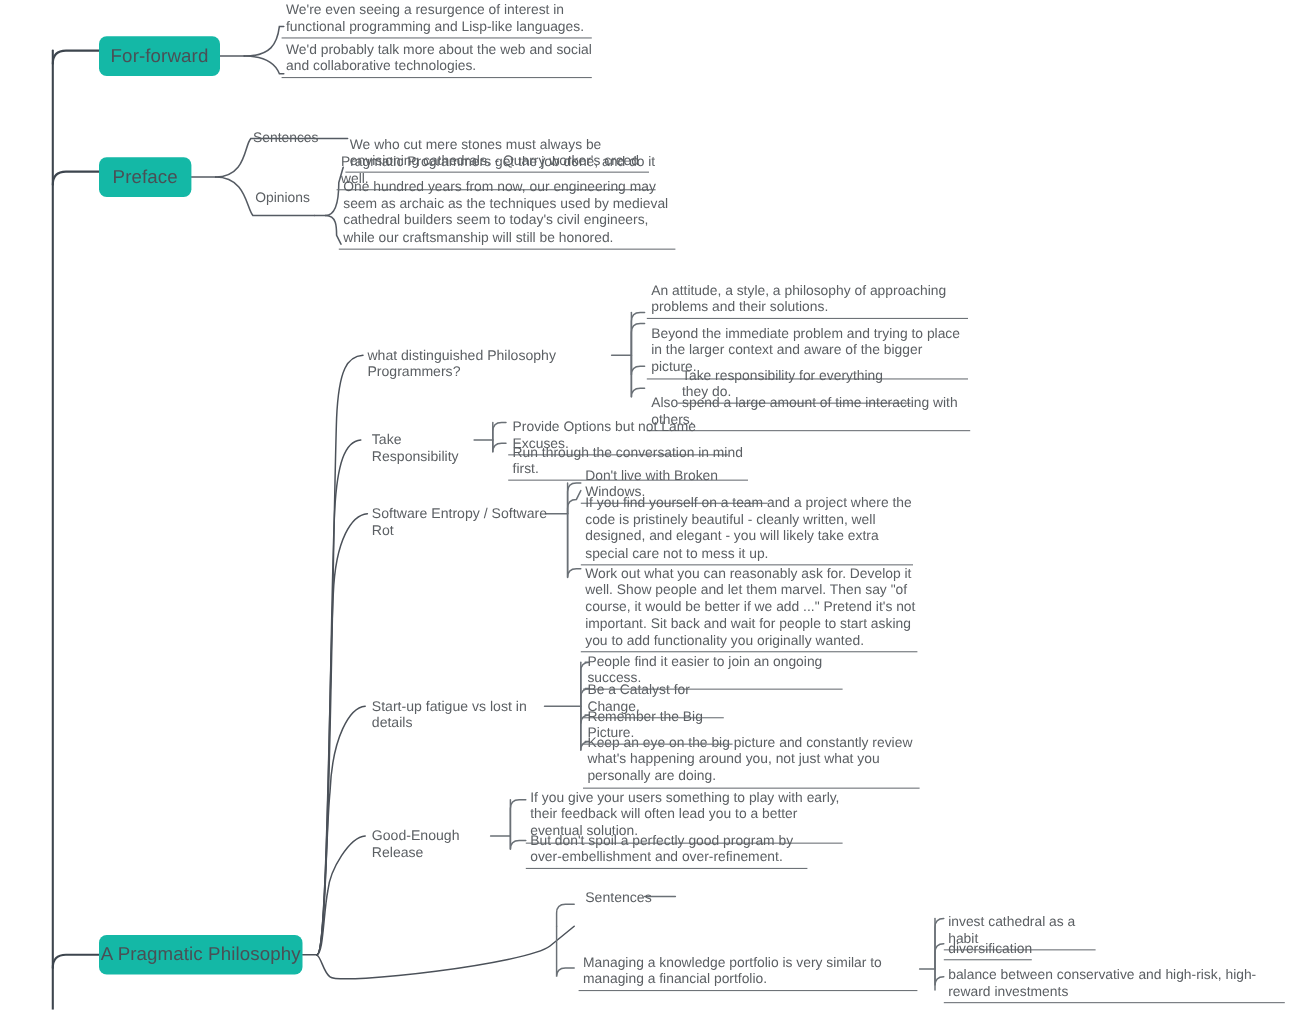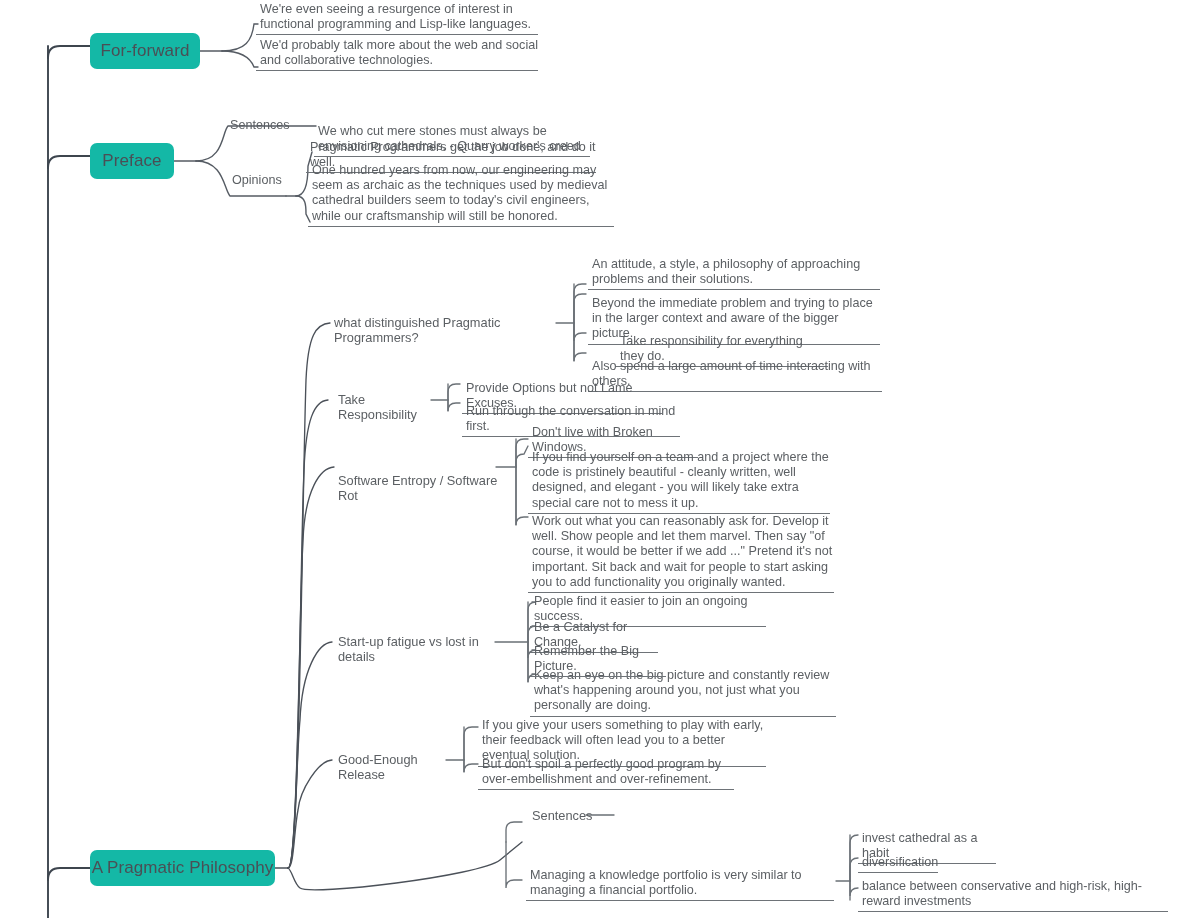--- a/index.html
+++ b/index.html
@@ -156,33 +156,33 @@
   <div class="node ul" style="left:256px; top:2px; width:282px;">We're even seeing a resurgence of interest in functional programming and Lisp-like languages.</div>
   <div class="node ul" style="left:256px; top:38px; width:282px;">We'd probably talk more about the web and social and collaborative technologies.</div>
 
   <div class="node plain" style="left:226px; top:118px; width:72px;">Sentences</div>
   <div class="node ul" style="left:314px; top:104px; width:276px;margin-top:20px;">We who cut mere stones must always be envisioning cathedrals. - Quarry worker's creed</div>
 
   <div class="node plain" style="left:228px; top:173px; width:64px;">Opinions</div>
   <div class="node ul" style="left:306px; top:140px; width:290px;">Pragmatic Programmers get the job done, and do it well.</div>
   <div class="node ul" style="left:308px; top:163px; width:306px;">One hundred years from now, our engineering may seem as archaic as the techniques used by medieval cathedral builders seem to today's civil engineers, while our craftsmanship will still be honored.</div>
 
-  <div class="node plain mid" style="left:330px; top:315px; width:230px;">what distinguished Pragmatic Programmers?</div>
+  <div class="node plain mid" style="left:330px; top:315px; width:230px;">what distinguished Philosophy Programmers?</div>
 
   <div class="node ul" style="left:588px; top:257px; width:292px;">An attitude, a style, a philosophy of approaching problems and their solutions.</div>
   <div class="node ul" style="left:588px; top:296px; width:292px;">Beyond the immediate problem and trying to place in the larger context and aware of the bigger picture.</div>
   <div class="node ul" style="left:588px; top:334px; width:212px;margin-left:28px;">Take responsibility for everything they do.</div>
   <div class="node ul" style="left:588px; top:359px; width:294px;">Also spend a large amount of time interacting with others.</div>
 
   <div class="node plain mid" style="left:334px; top:392px; width:110px;">Take Responsibility</div>
 
   <div class="node ul" style="left:462px; top:381px; width:200px;">Provide Options but not Lame Excuses.</div>
   <div class="node ul" style="left:462px; top:404px; width:218px;">Run through the conversation in mind first.</div>
 
-  <div class="node plain mid" style="left:334px; top:473px; width:170px;">Software Entropy / Software Rot</div>
+  <div class="node plain mid" style="left:334px; top:459px; width:170px;">Software Entropy / Software Rot</div>
 
   <div class="node ul" style="left:528px; top:425px; width:170px;">Don't live with Broken Windows.</div>
   <div class="node ul" style="left:528px; top:450px; width:302px;">If you find yourself on a team and a project where the code is pristinely beautiful - cleanly written, well designed, and elegant - you will likely take extra special care not to mess it up.</div>
   <div class="node ul" style="left:528px; top:514px; width:306px;">Work out what you can reasonably ask for. Develop it well. Show people and let them marvel. Then say "of course, it would be better if we add ..." Pretend it's not important. Sit back and wait for people to start asking you to add functionality you originally wanted.</div>
 
   <div class="node plain mid" style="left:334px; top:634px; width:166px;">Start-up fatigue vs lost in details</div>
 
   <div class="node ul" style="left:530px; top:594px; width:236px;">People find it easier to join an ongoing success.</div>
   <div class="node ul" style="left:530px; top:620px; width:128px;">Be a Catalyst for Change.</div>
   <div class="node ul" style="left:530px; top:668px; width:306px;">Keep an eye on the big picture and constantly review what's happening around you, not just what you personally are doing.</div>

